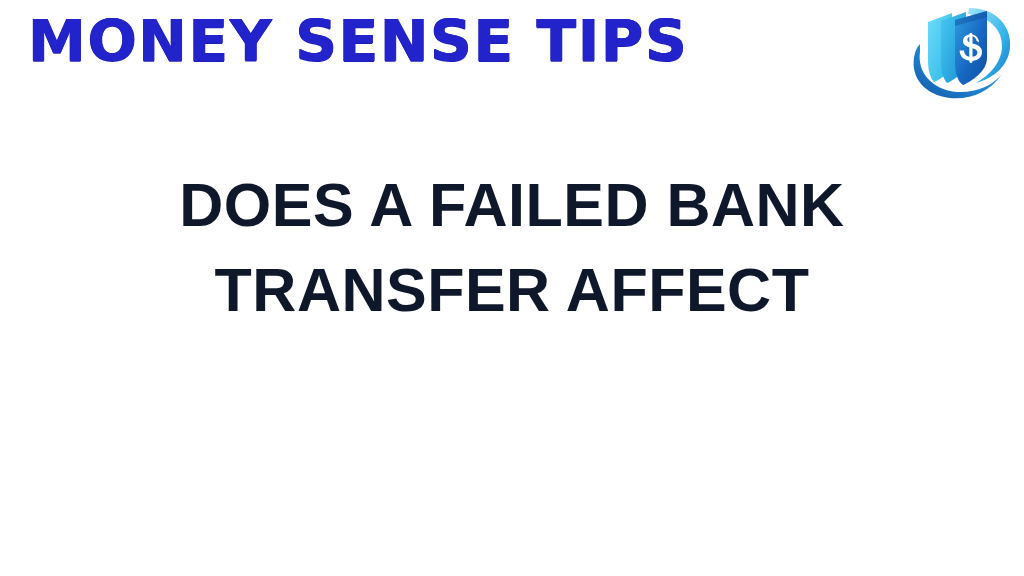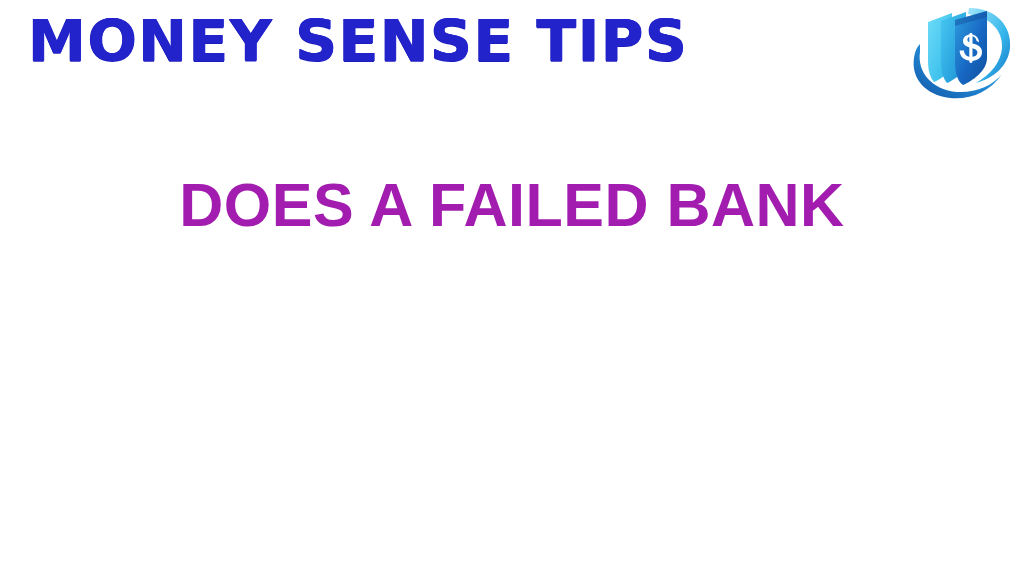--- a/index.html
+++ b/index.html
@@ -91,21 +91,21 @@
     width: 1024px;
     text-align: center;
   }
   .headline-line {
     display: block;
     font-family: "Liberation Sans", sans-serif;
     font-weight: 700;
     font-size: 61px;
     line-height: 85px;
     letter-spacing: 0.5px;
-    color: #a21caf;
+    color: #0f172a;
     white-space: nowrap;
   }
 </style>
 </head>
 <body>
 
 <div class="canvas">
 
   <div class="brand-bar">
 
@@ -180,15 +180,16 @@
                    C 66.4 36.2, 68.1 37.8, 68.3 40.6 Z"></path>
         </g>
       </svg>
     </div>
 
     <div class="emblem-tagline"></div>
   </div>
 
   <div class="headline">
     <span class="headline-line">DOES A FAILED BANK</span>
+    <span class="headline-line">TRANSFER AFFECT</span>
   </div>
 
 </div>
 
 </body></html>

